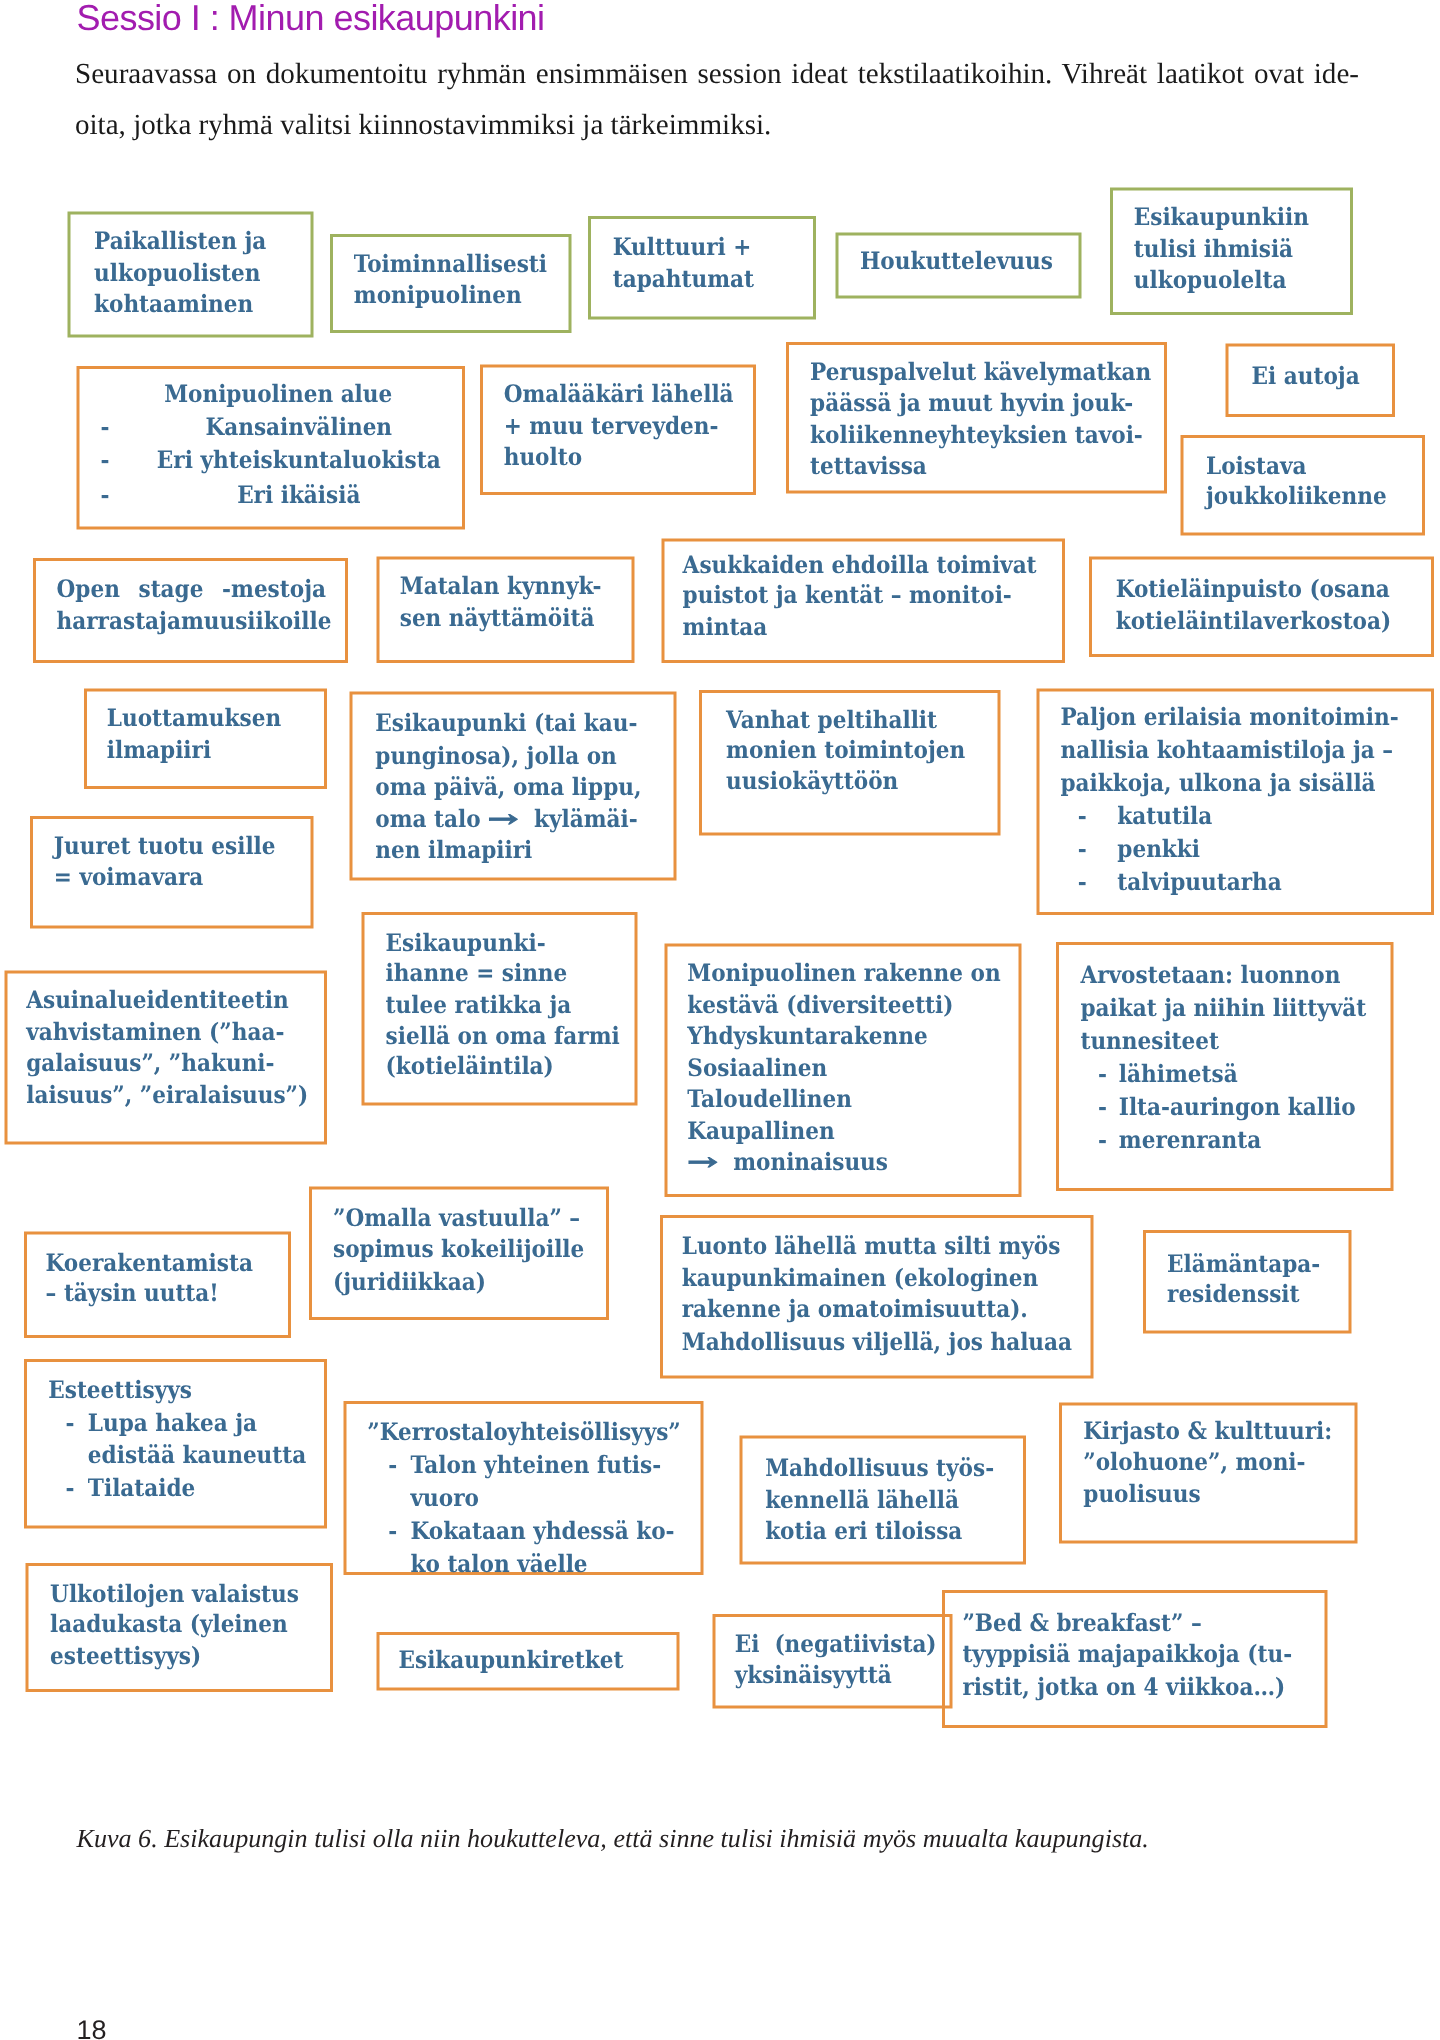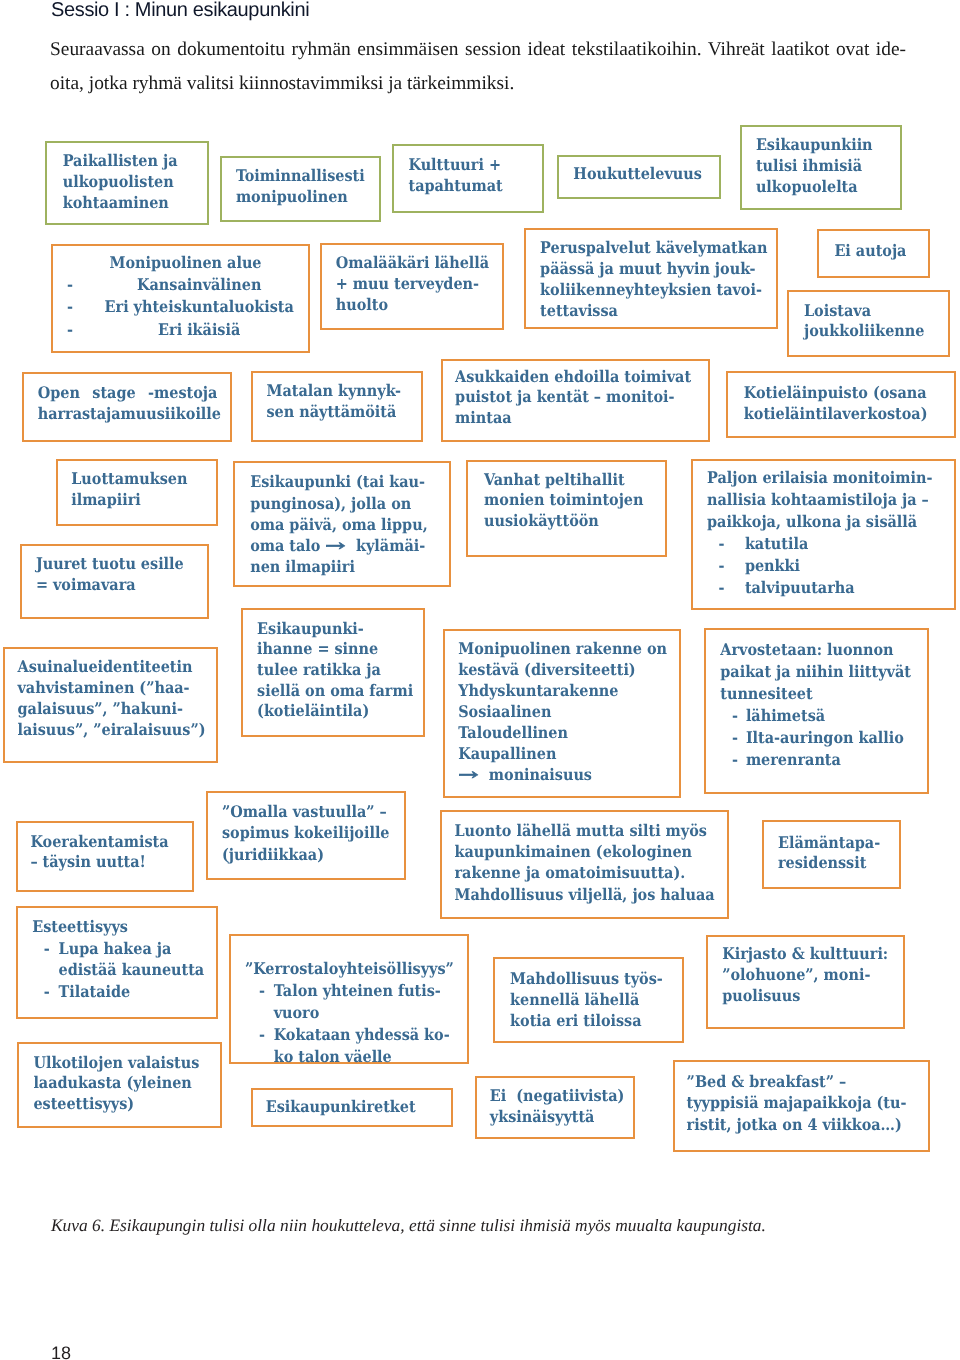--- a/index.html
+++ b/index.html
@@ -1,20 +1,20 @@
 <!DOCTYPE html>
 <html><head>
 <meta charset="utf-8">
 <style>
   html,body{margin:0;padding:0;background:#ffffff;}
   *{-webkit-font-smoothing:antialiased;text-rendering:geometricPrecision;}
   body{width:960px;height:1360px;font-family:"Liberation Serif",serif;}
   .page{position:relative;width:960px;height:1360px;overflow:hidden;background:#fff;}
   .h1{position:absolute;left:51px;top:-1px;font-family:"Liberation Sans",sans-serif;
-      font-size:20px;font-weight:400;color:#0f172a;white-space:nowrap;letter-spacing:-0.36px;}
+      font-size:24px;font-weight:400;color:#a21caf;white-space:nowrap;letter-spacing:-0.36px;}
   .intro{position:absolute;left:50px;top:33px;width:856px;font-size:19.4px;
          line-height:33.6px;color:#1a1a1a;}
   .intro .l{display:block;text-align:justify;text-align-last:justify;}
   .intro .l:last-child{text-align:left;text-align-last:left;}
   .caption{position:absolute;left:51px;top:1215px;font-size:17.4px;font-style:italic;
            color:#231f20;white-space:nowrap;}
   .pageno{position:absolute;left:51px;top:1343px;font-family:"Liberation Sans",sans-serif;
           font-size:18px;color:#231f20;}
   .bx{position:absolute;box-sizing:border-box;color:#3a6a91;font-weight:700;
       font-family:"DejaVu Serif Condensed","DejaVu Serif",serif;
@@ -218,21 +218,21 @@
             <span class="dash">-</span>
             <div class="ln">Lupa hakea ja</div>
             <div class="ln">edistää kauneutta</div>
           </li>
           <li>
             <span class="dash">-</span>
             <div class="ln">Tilataide</div>
           </li>
         </ul>
       </div>
-      <div class="bx orange" style="left: 228.7px; top: 933.6px; width: 240.5px; height: 130px; line-height: 22px; padding-top: 22px; padding-left: 14.2px; --bi: 28.8px; --bd: 14px;">
+      <div class="bx orange" style="left: 228.7px; top: 933.6px; width: 240.5px; height: 116px; line-height: 22px; padding-top: 8px; padding-left: 14.2px; --bi: 28.8px; --bd: 14px;">
         <div class="ln">”Kerrostaloyhteisöllisyys”</div>
         <ul>
           <li>
             <span class="dash">-</span>
             <div class="ln">Talon yhteinen futis-</div>
             <div class="ln">vuoro</div>
           </li>
           <li>
             <span class="dash">-</span>
             <div class="ln">Kokataan yhdessä ko-</div>
@@ -255,21 +255,21 @@
         <div class="ln">laadukasta (yleinen</div>
         <div class="ln">esteettisyys)</div>
       </div>
       <div class="bx orange" style="left: 250.8px; top: 1087.8px; width: 202.6px; height: 39.5px; line-height: 20.9px; padding-top: 7.7px; padding-left: 12.9px;">
         <div class="ln">Esikaupunkiretket</div>
       </div>
       <div class="bx orange" style="left: 475px; top: 1076.3px; width: 159.9px; height: 63px; line-height: 20.9px; padding-top: 7.5px; padding-left: 12.8px;">
         <div class="ln">Ei  (negatiivista)</div>
         <div class="ln">yksinäisyyttä</div>
       </div>
-      <div class="bx orange" style="left: 673px; top: 1060px; width: 257px; height: 91.7px; line-height: 21.5px; padding-top: 8.9px; padding-left: 11.6px;">
+      <div class="bx orange" style="left: 628px; top: 1060px; width: 257px; height: 91.7px; line-height: 21.5px; padding-top: 8.9px; padding-left: 11.6px;">
         <div class="ln">”Bed &amp; breakfast” –</div>
         <div class="ln">tyyppisiä majapaikkoja (tu-</div>
         <div class="ln">ristit, jotka on 4 viikkoa…)</div>
       </div>
     </div>
   <div class="caption">Kuva 6. Esikaupungin tulisi olla niin houkutteleva, että sinne tulisi ihmisiä myös muualta kaupungista.</div>
   <div class="pageno">18</div>
 </div>
 
 </body></html>

